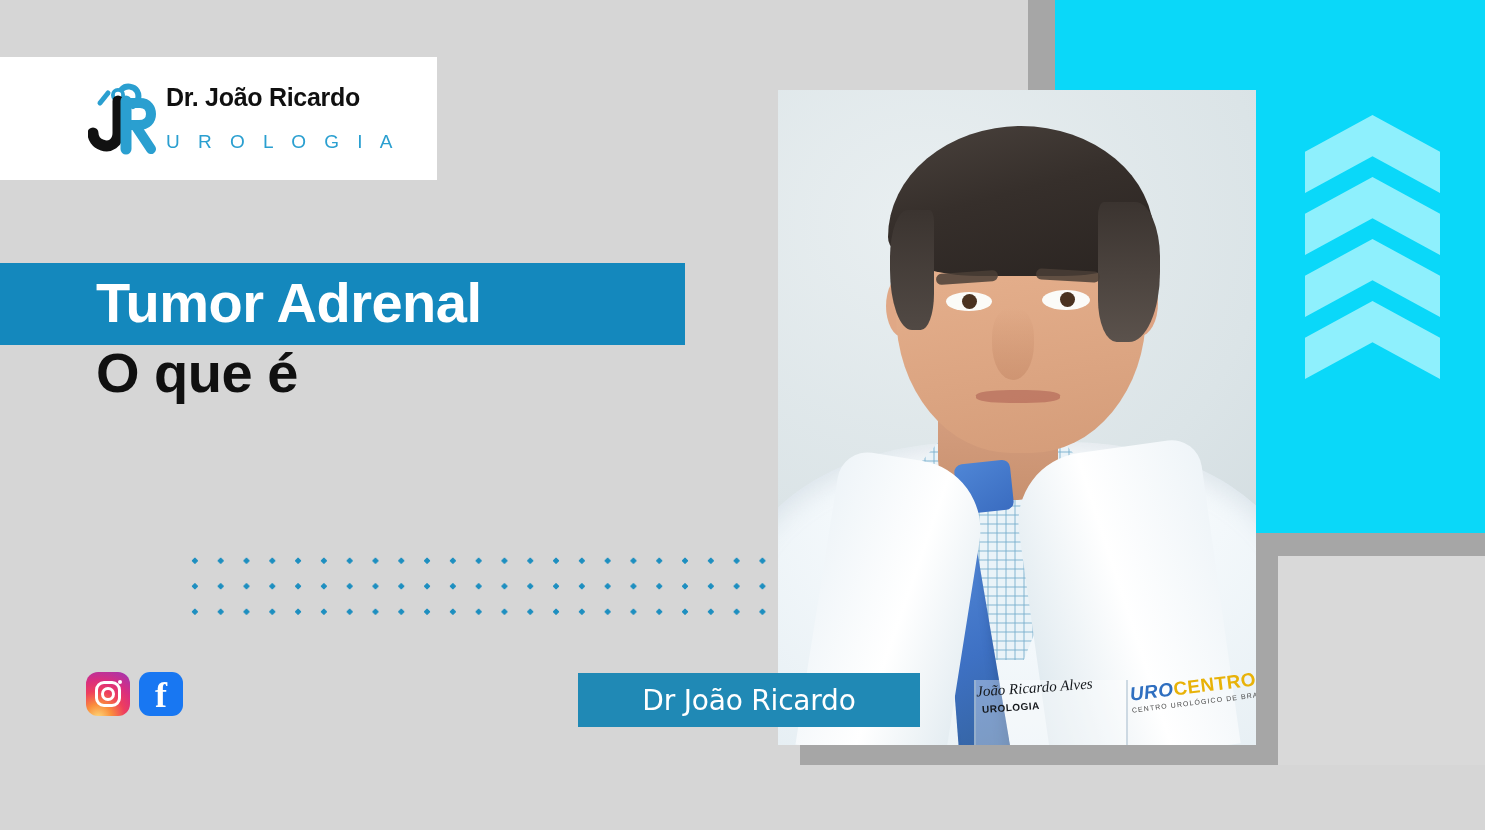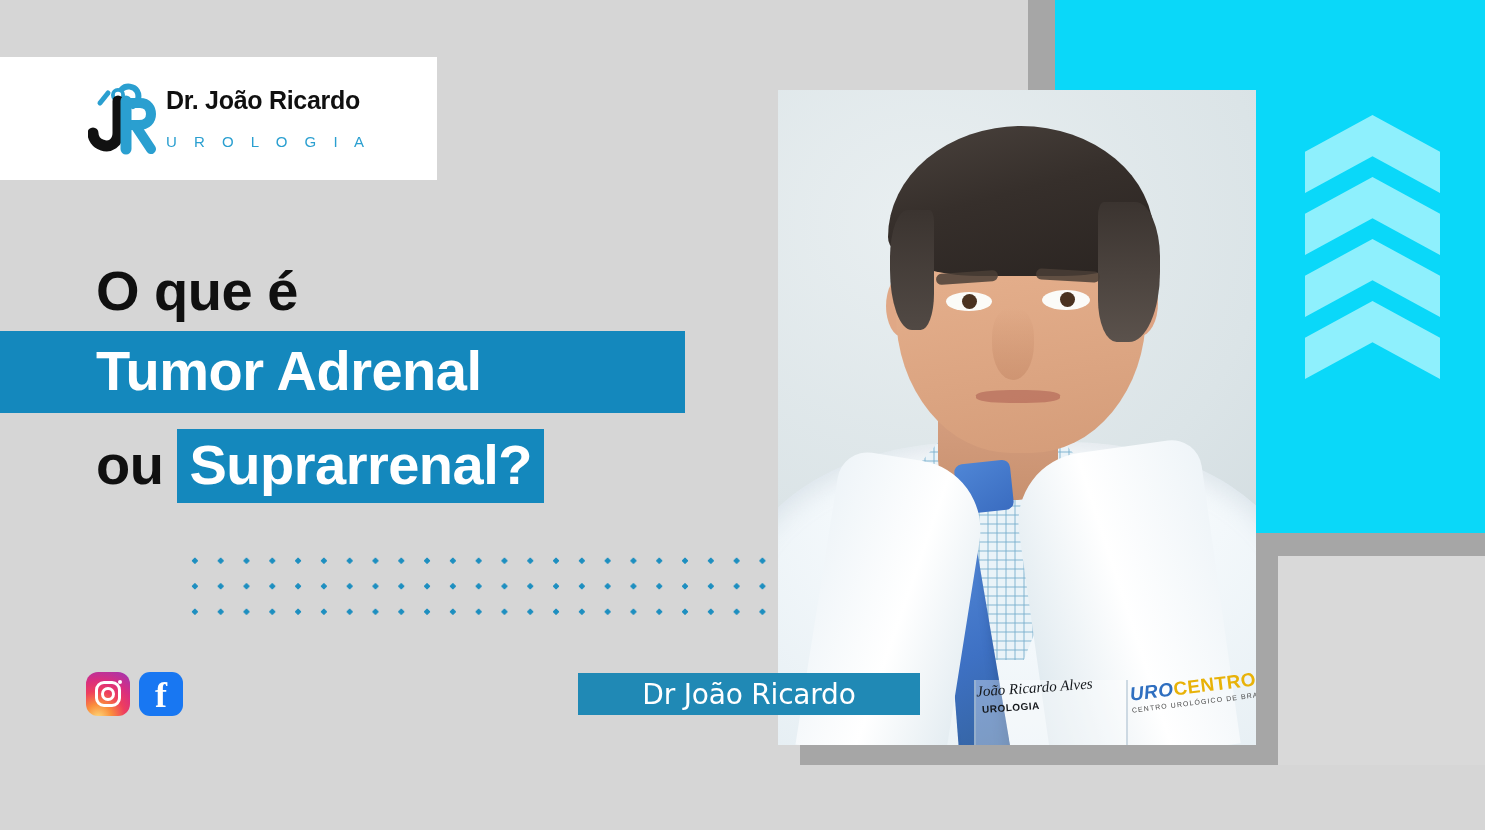--- a/index.html
+++ b/index.html
@@ -53,21 +53,21 @@
     display:flex;align-items:center;
   }
   .logo-wrap{display:flex;align-items:center;margin-left:88px;}
   .logo-mark{width:68px;height:72px;position:relative;flex:0 0 auto;}
   .logo-text{margin-left:10px;}
   .logo-name{
     font-size:25px;font-weight:bold;color:#101010;letter-spacing:-0.3px;
     line-height:1.05;white-space:nowrap;
   }
   .logo-sub{
-    font-size:15px;color:#2a9fd0;letter-spacing:6.5px;
+    font-size:19px;color:#2a9fd0;letter-spacing:6.5px;
     margin-top:20px;white-space:nowrap;font-weight:500;
   }
 
   
   .headline{position:absolute;left:0;top:263px;width:760px;}
   .hl-line{
     font-size:56px;font-weight:bold;line-height:1.0;letter-spacing:-0.5px;
     font-family:"Liberation Sans", sans-serif;
   }
   .hl1{color:#101010;margin-left:96px;margin-bottom:12px;}
@@ -256,21 +256,21 @@
     font-family:"Liberation Serif", serif;font-weight:bold;font-size:36px;color:#fff;
     line-height:1;
   }
   .handle{
     font-size:31px;color:#2b2b2b;margin-left:8px;letter-spacing:-0.4px;
     font-family:"DejaVu Sans", sans-serif;font-weight:400;
   }
 
   
   .name-bar{
-    position:absolute;left:578px;top:673px;width:342px;height:42px;
+    position:absolute;left:578px;top:673px;width:342px;height:54px;
     background:#2089b5;color:#ffffff;
     display:flex;align-items:center;justify-content:center;
     font-size:28px;letter-spacing:-0.2px;
     font-family:"DejaVu Sans", sans-serif;
   }
   .spec-bar{
     position:absolute;left:633px;top:719px;width:237px;height:28px;
     background:#2ad8f5;color:#ffffff;
     display:flex;align-items:center;justify-content:center;
     font-size:16px;font-weight:bold;letter-spacing:4.5px;
@@ -316,26 +316,22 @@
         </svg>
       </div>
       <div class="logo-text">
         <div class="logo-name">Dr. João Ricardo</div>
         <div class="logo-sub">U R O L O G I A</div>
       </div>
     </div>
   </div>
 
   <div class="headline">
+    <div class="hl-line hl2-bar">Tumor Adrenal</div>
     <div class="hl-line hl1">O que é</div>
-    <div class="hl-line hl2-bar">Tumor Adrenal</div>
-    <div class="hl-line hl3">
-      <span>ou</span>
-      <span class="hl-mark">Suprarrenal?</span>
-    </div>
   </div>
 
   <div class="dots"></div>
 
   <div class="photo-card">
     <div class="photo-bg"></div>
     <div class="coat"></div>
     <div class="shirt"></div>
     <div class="neck"></div>
     <div class="tie-body"></div>

